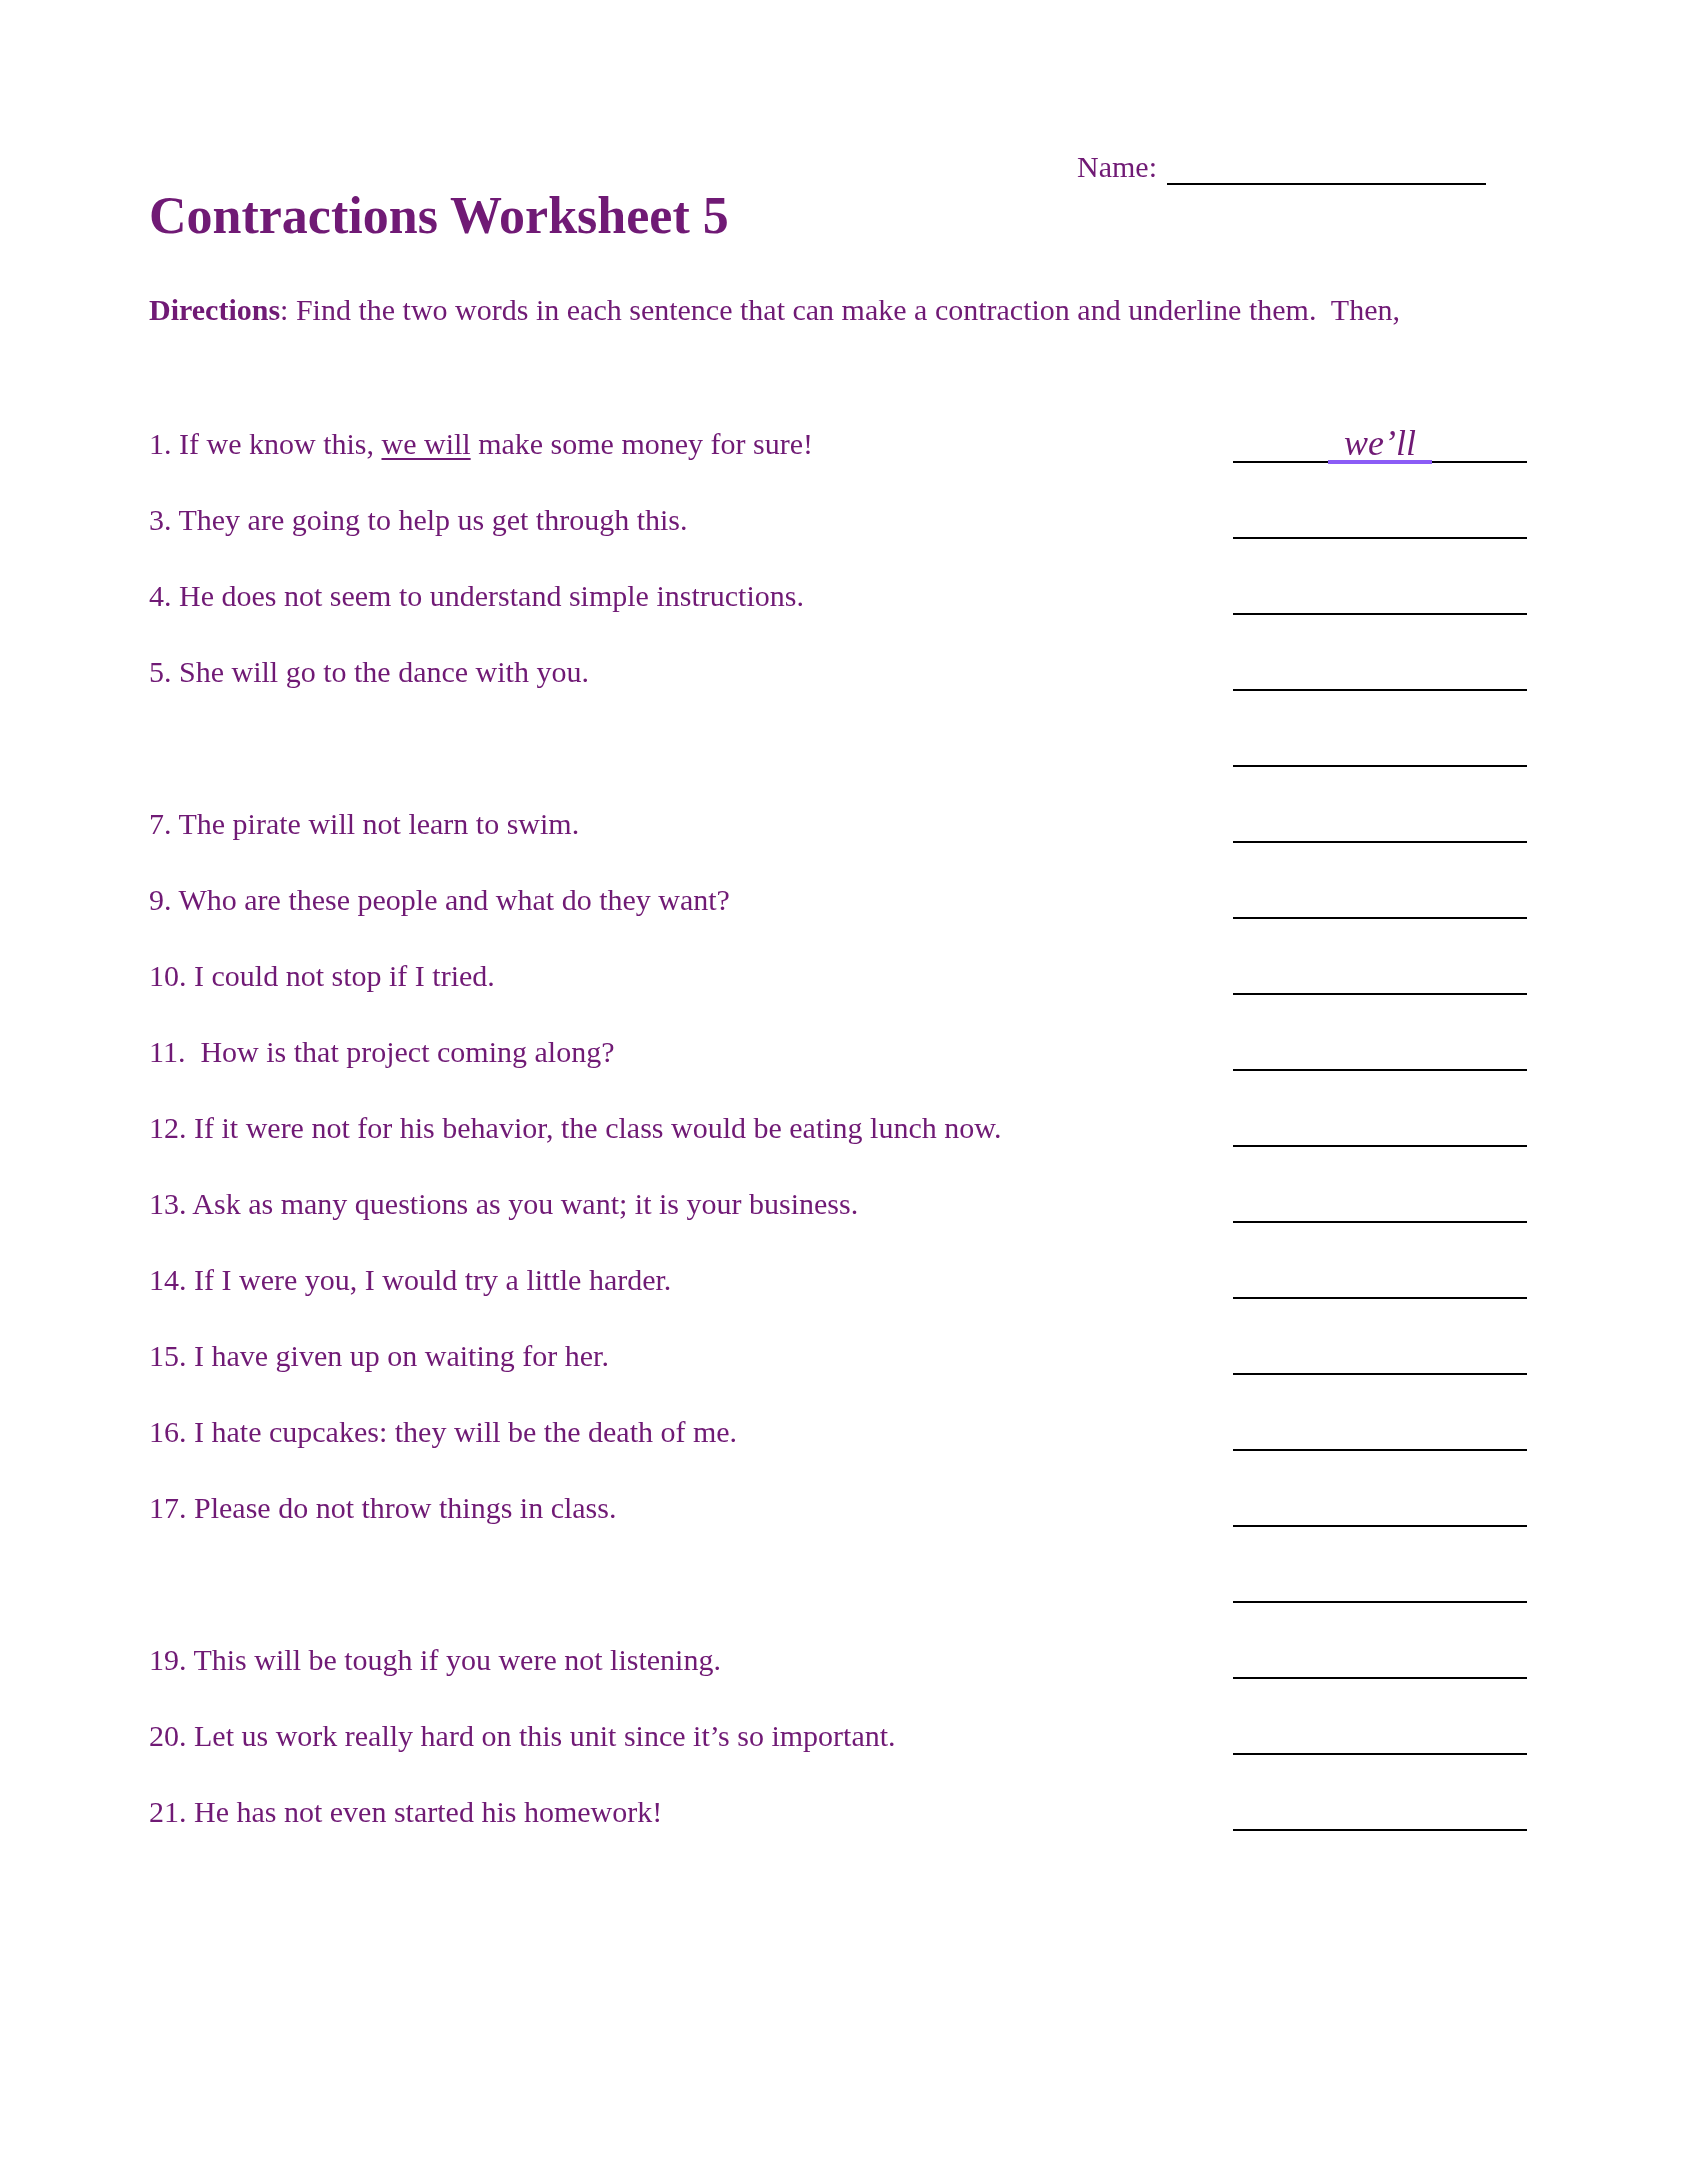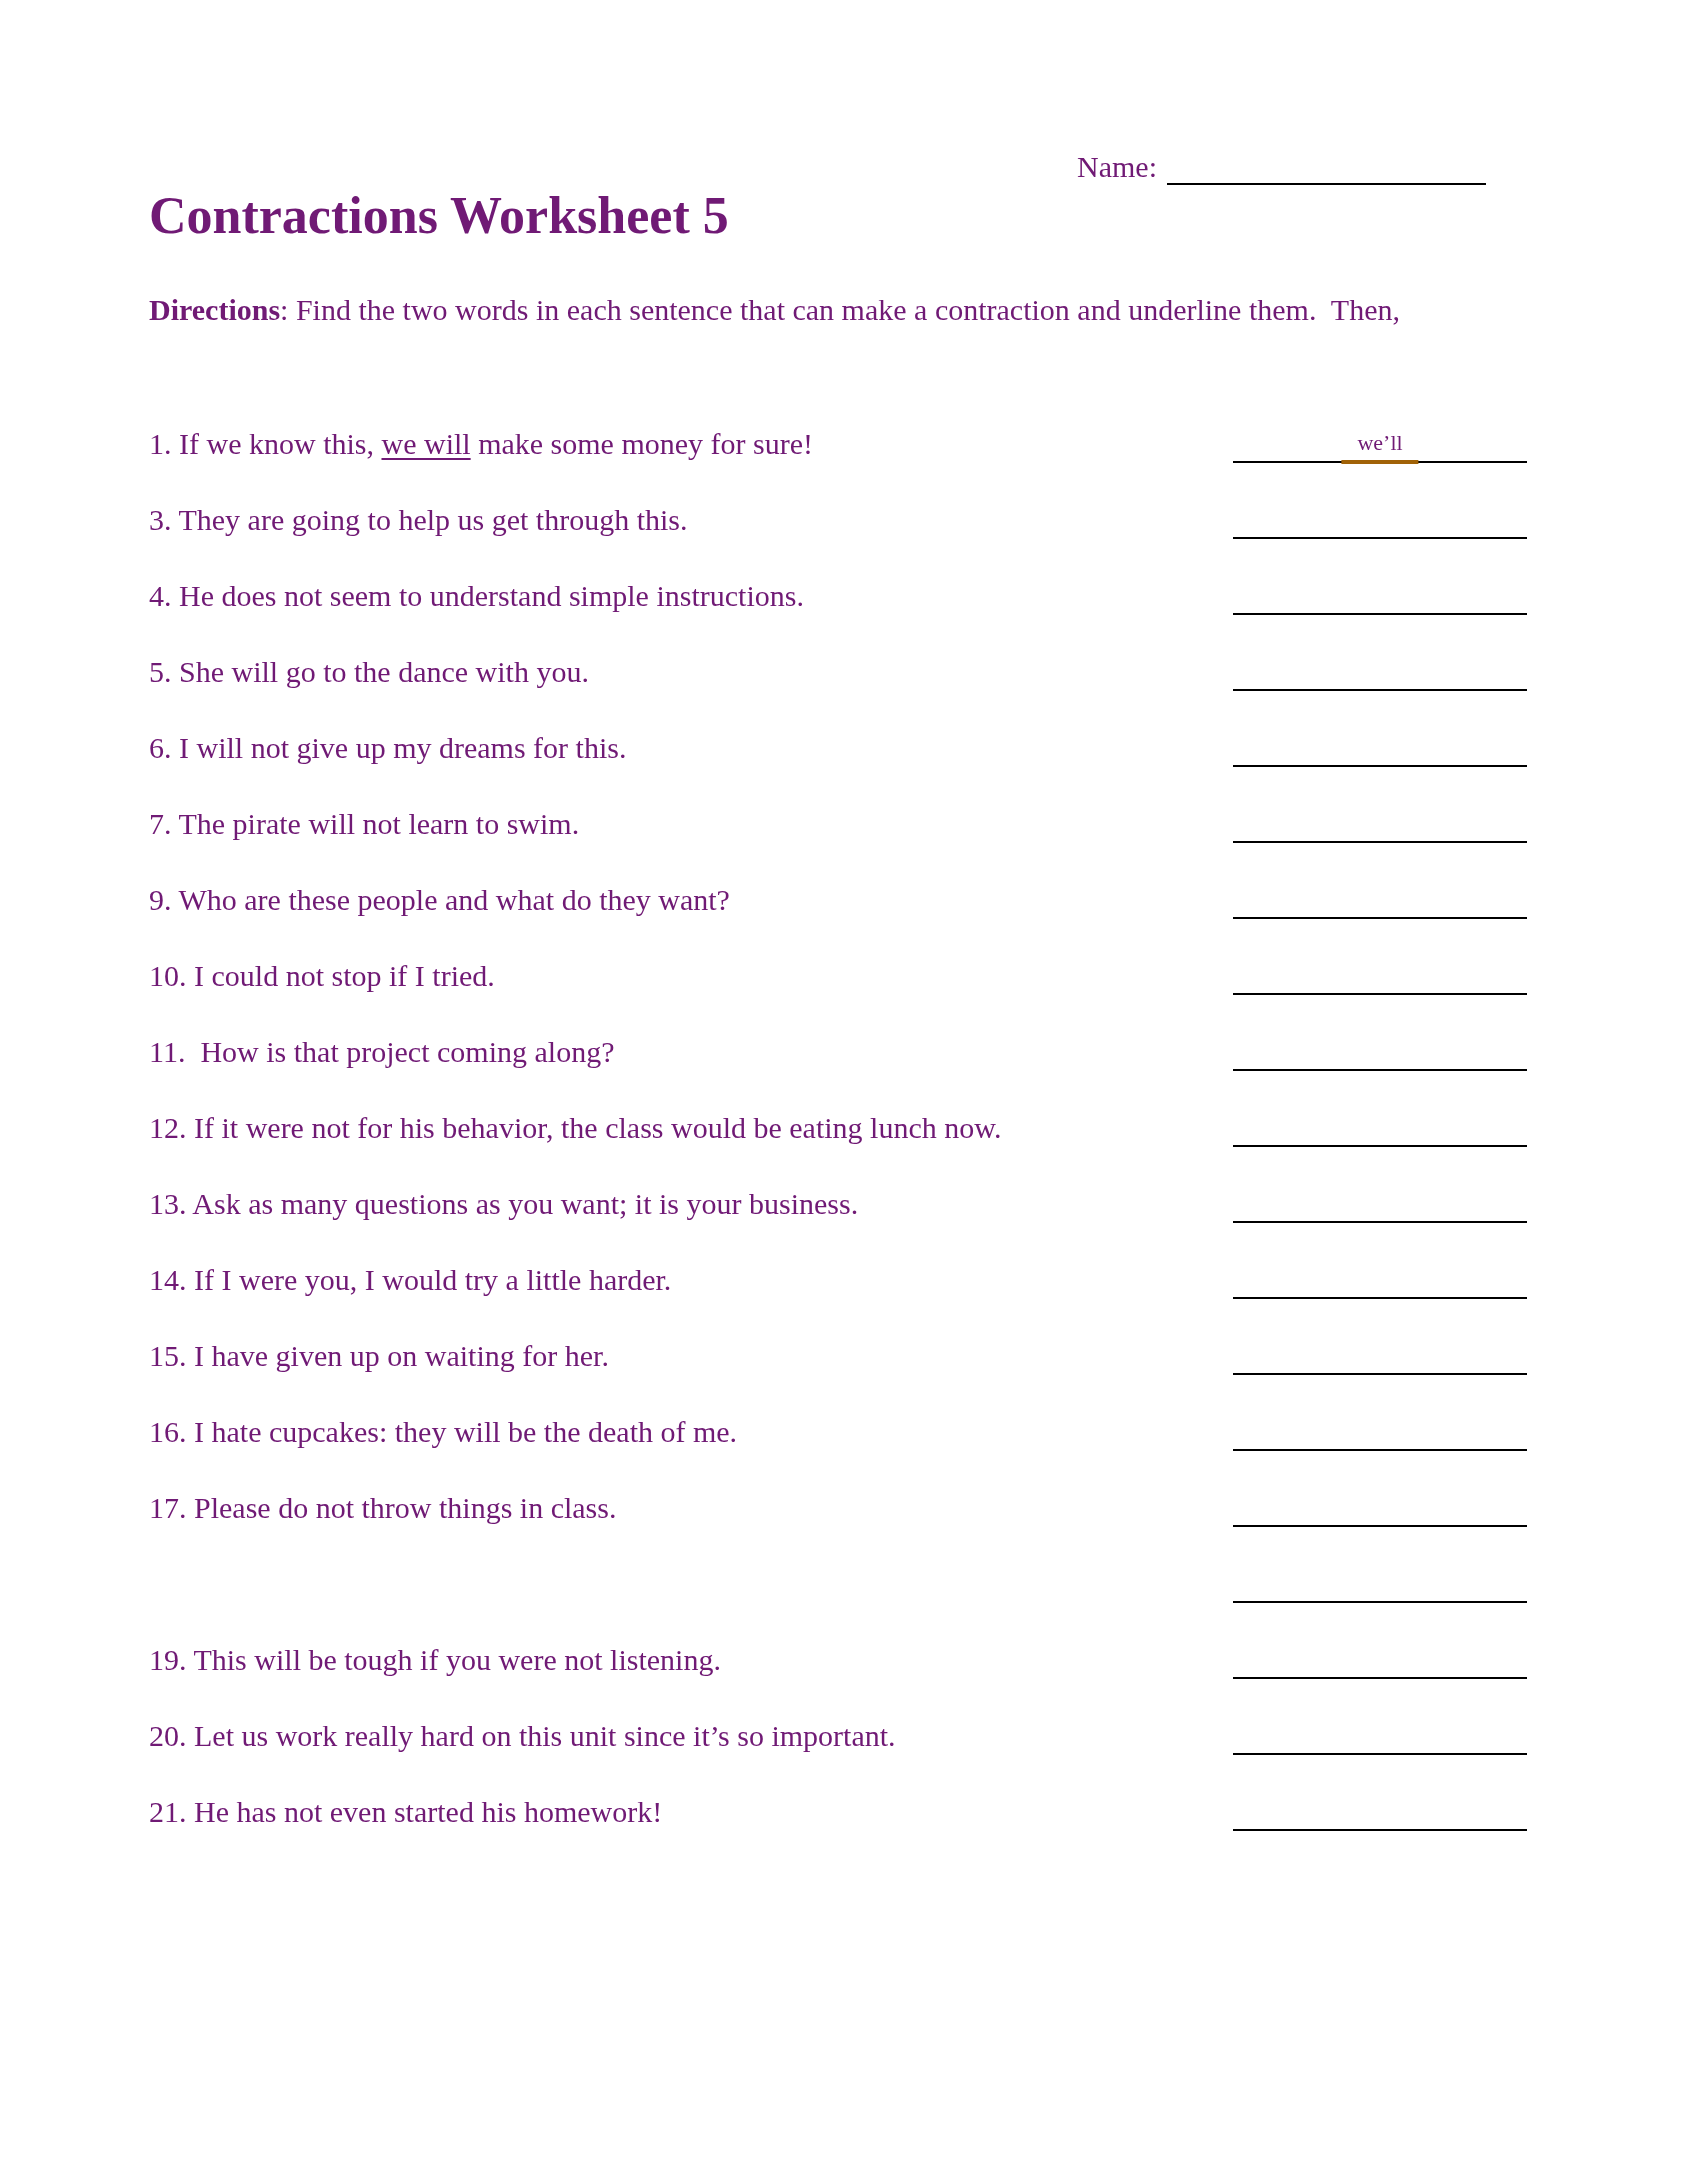--- a/index.html
+++ b/index.html
@@ -81,24 +81,25 @@
     width: 294px;
     height: 29px;
     border-bottom: 2px solid #000;
   }
   .answer-text {
     position: absolute;
     left: 50%;
     bottom: -3px;
     transform: translateX(-50%);
     padding: 0 16px;
-    font-size: 22px;
+    font-size: 36px;
     line-height: 34px;
-    border-bottom: 4px solid #a16207;
+    border-bottom: 4px solid #8b5cf6;
     white-space: nowrap;
+    font-style: italic;
   }
   .answer-text:empty { display: none; }
 </style>
 </head>
 <body>
 
 <div class="page">
 
   <div class="name-block">
     <span>Name:</span><span class="name-line"></span>
@@ -129,21 +130,20 @@
       <div class="q-text">4. He does not seem to understand simple instructions.</div>
       <div class="answer-line"></div>
     </div>
 
     <div class="q-row">
       <div class="q-text">5. She will go to the dance with you.</div>
       <div class="answer-line"></div>
     </div>
 
     <div class="q-row">
-      <div class="q-text">6. I will not give up my dreams for this.</div>
       <div class="answer-line"></div>
     </div>
 
     <div class="q-row">
       <div class="q-text">7. The pirate will not learn to swim.</div>
       <div class="answer-line"></div>
     </div>
 
 
     <div class="q-row">

